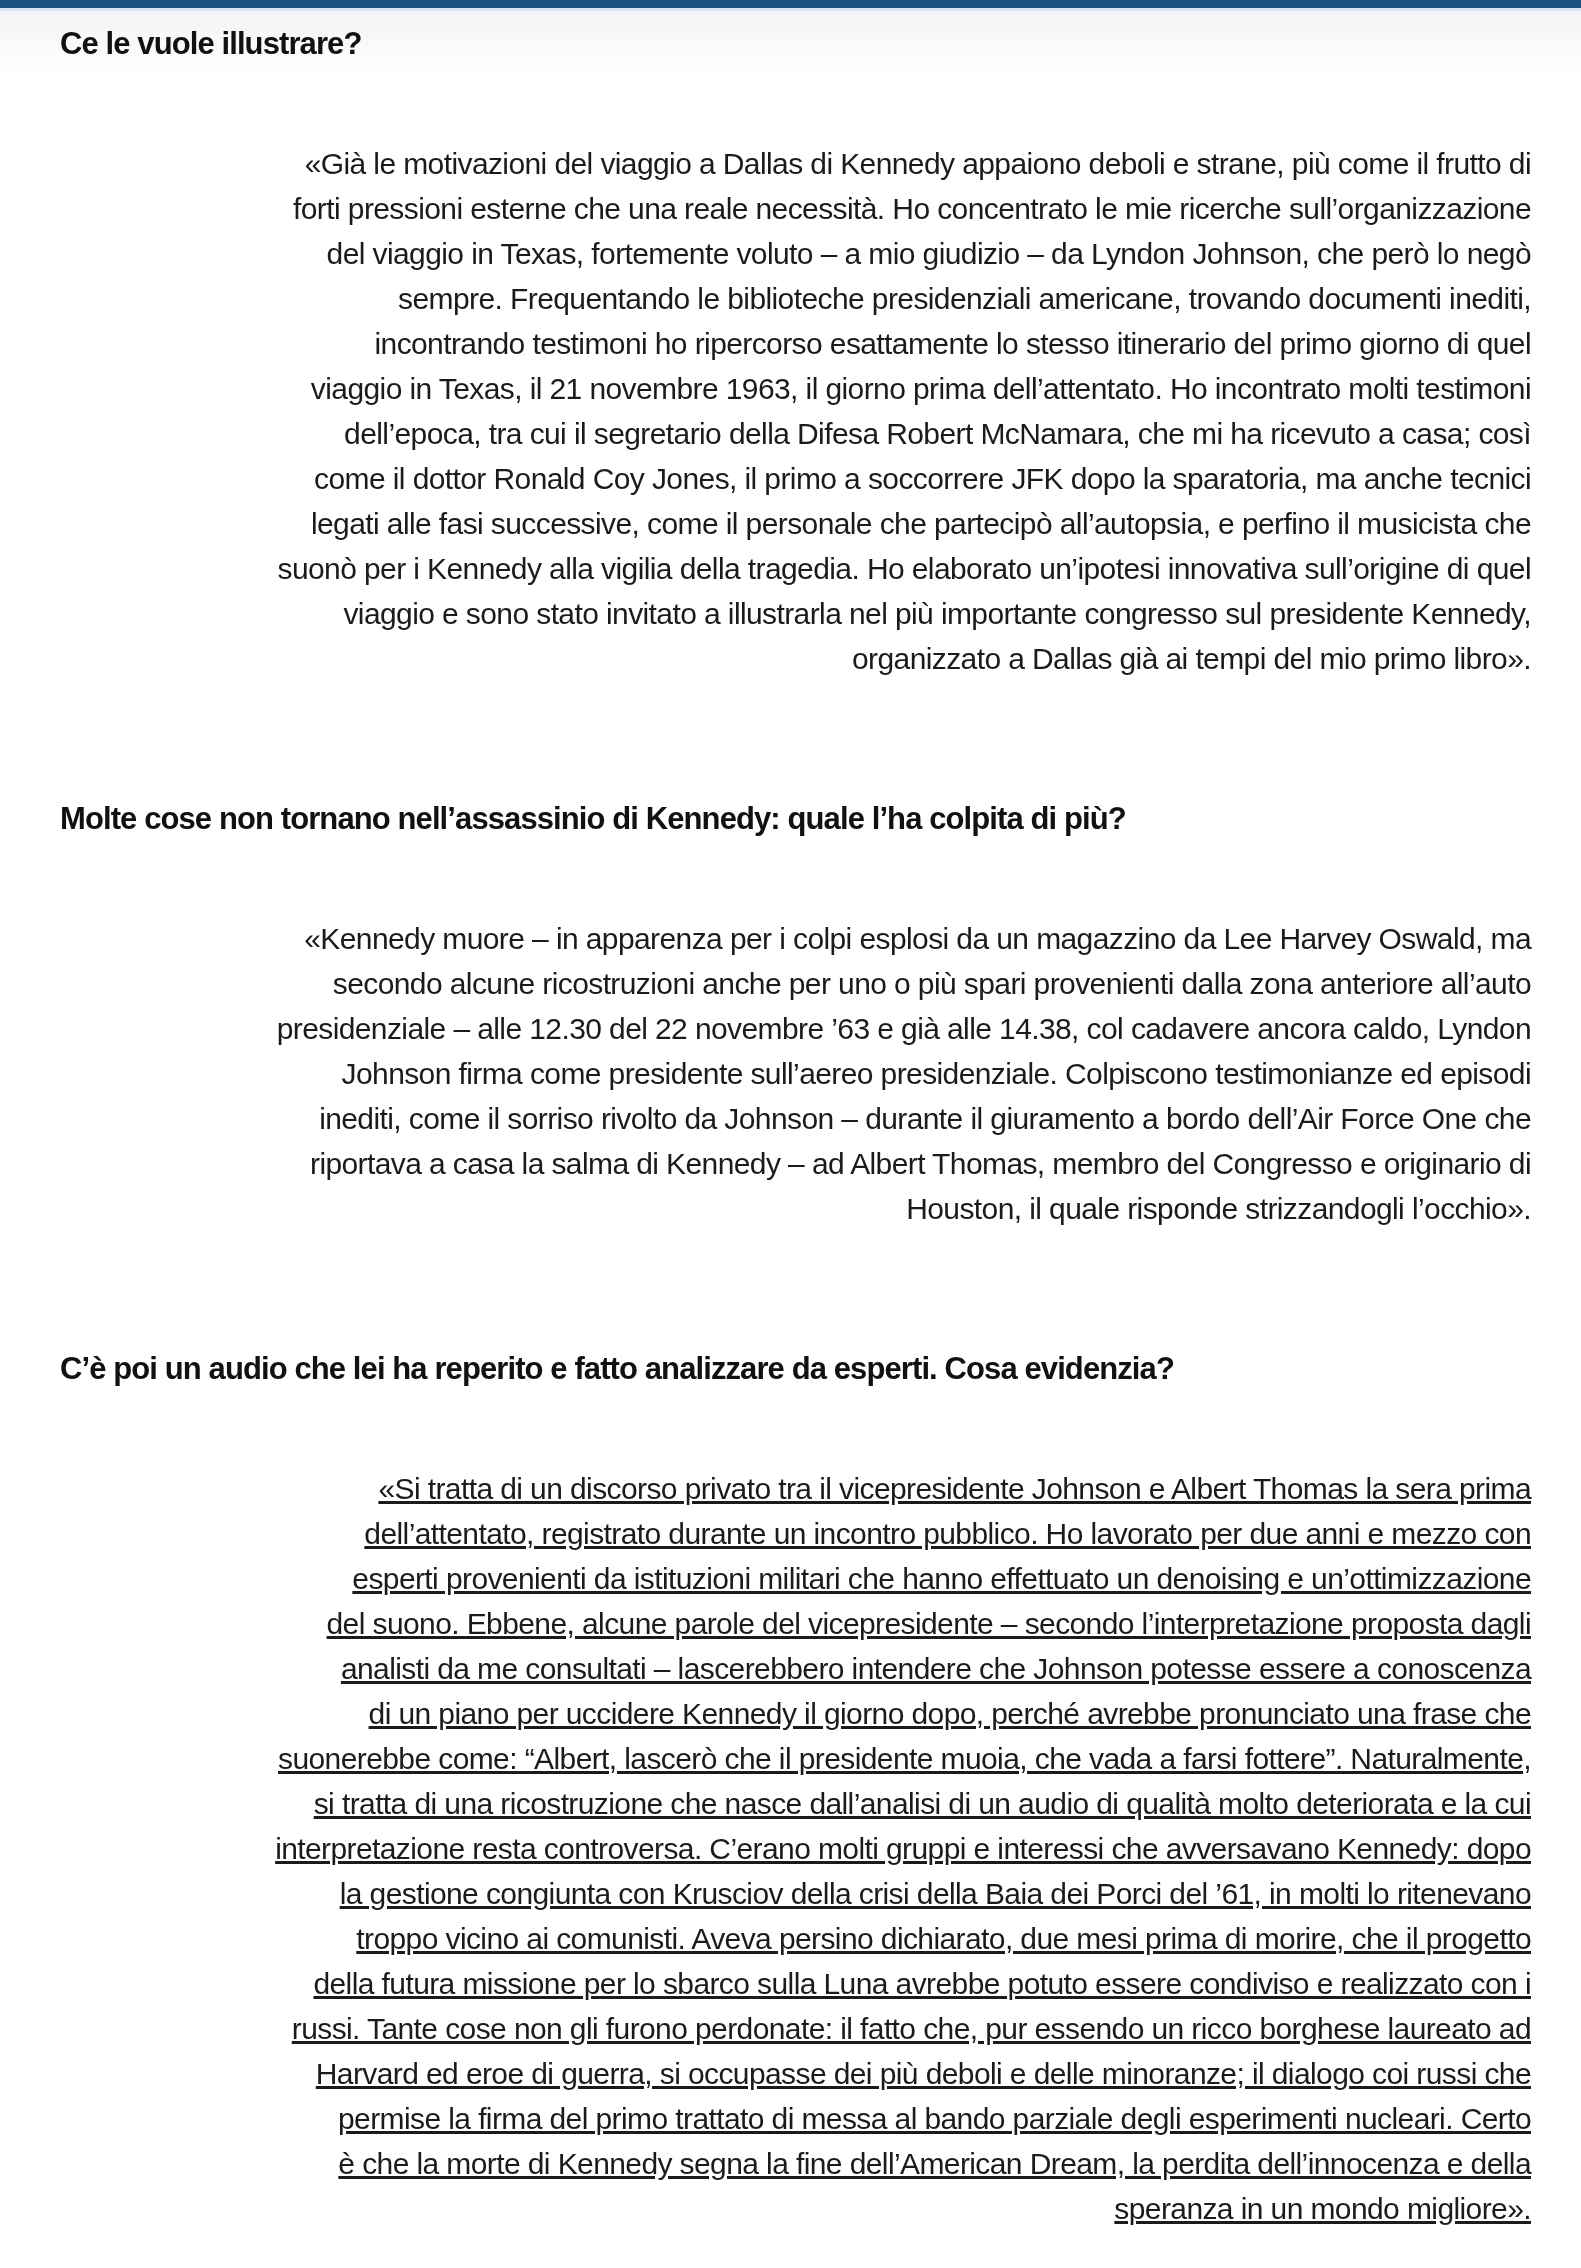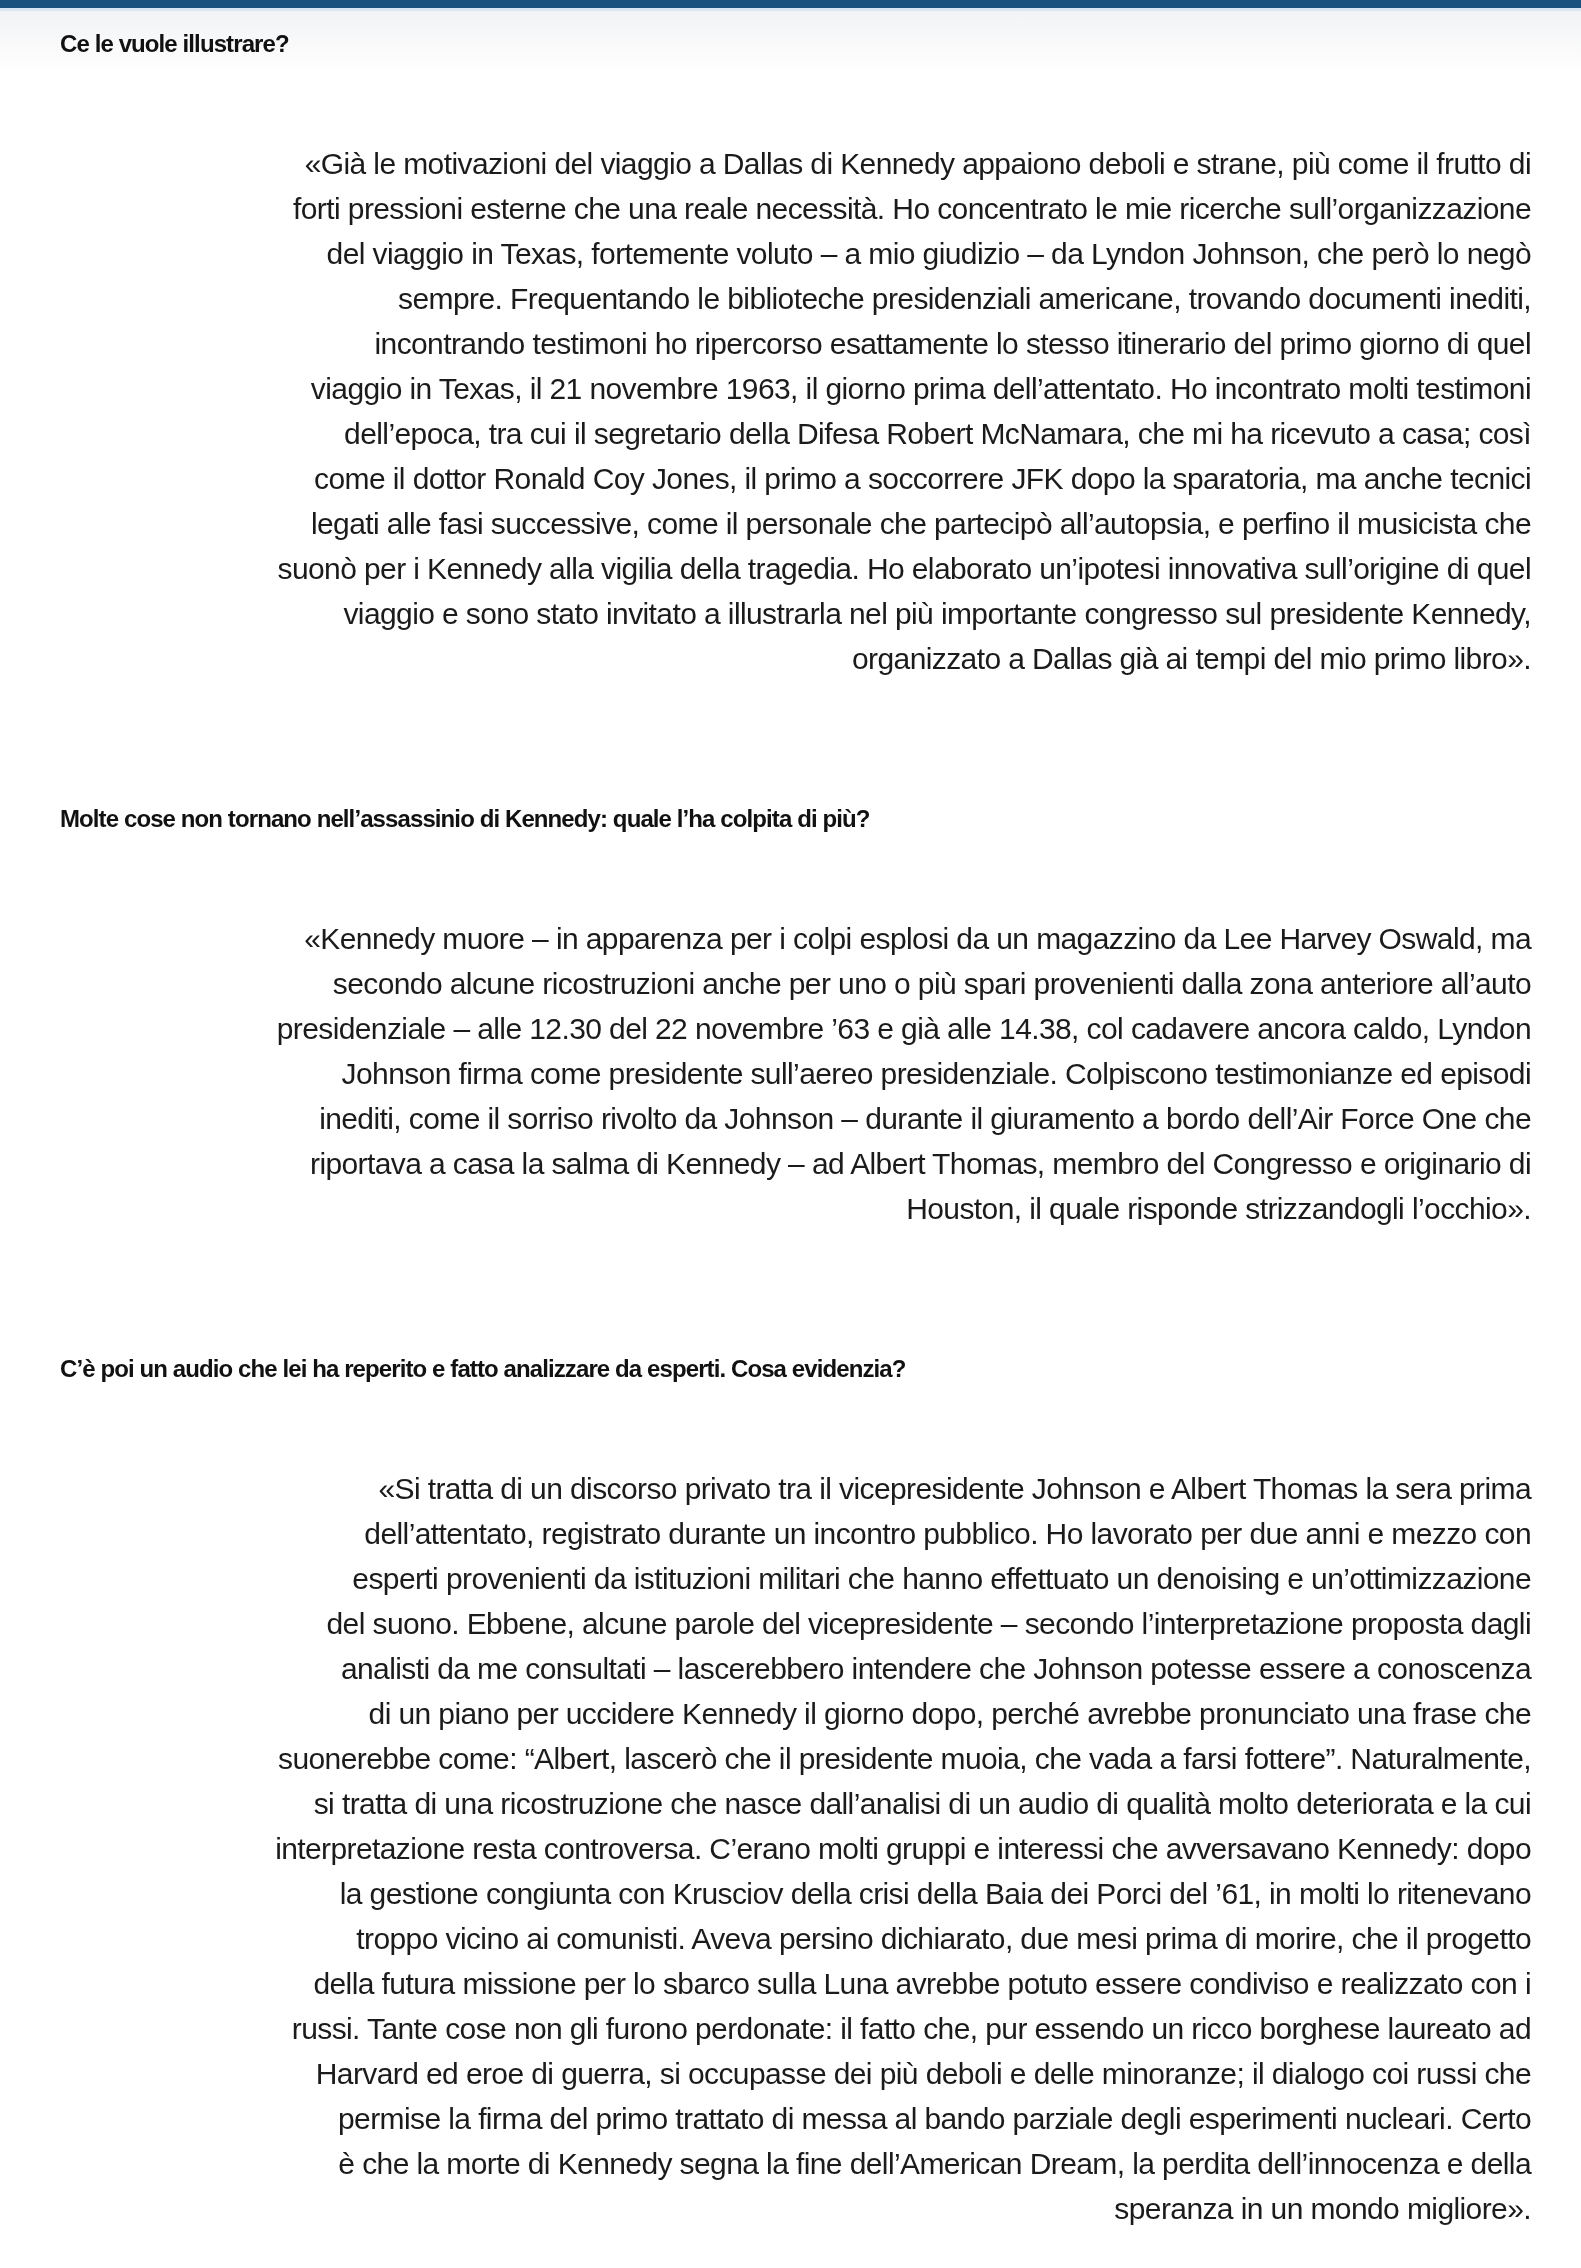--- a/index.html
+++ b/index.html
@@ -24,38 +24,39 @@
   }
   .main {
     box-sizing: border-box;
     width: 1581px;
     min-height: 2257px;
     padding: 10px 50px 0 60px;
     background: linear-gradient(to bottom, #f2f3f5 0px, #ffffff 62px);
   }
   .question {
     margin: 0;
-    font-size: 24px;
+    font-size: 31px;
     font-weight: bold;
     letter-spacing: -0.9px;
     line-height: 45px;
     color: #111111;
   }
   .answer {
     margin: 75px 0 115px 0;
     font-size: 30px;
     font-weight: normal;
     letter-spacing: -0.6px;
     line-height: 45px;
     color: #1b1b1b;
     white-space: pre;
     text-align: right;
   }
   .section:last-child .answer {
     margin-bottom: 4px;
+    text-decoration: underline;
   }
 </style>
 </head>
 <body>
 
 <div class="topbar"></div>
 <div class="topbar-accent"></div>
 
 <div class="main">
 

